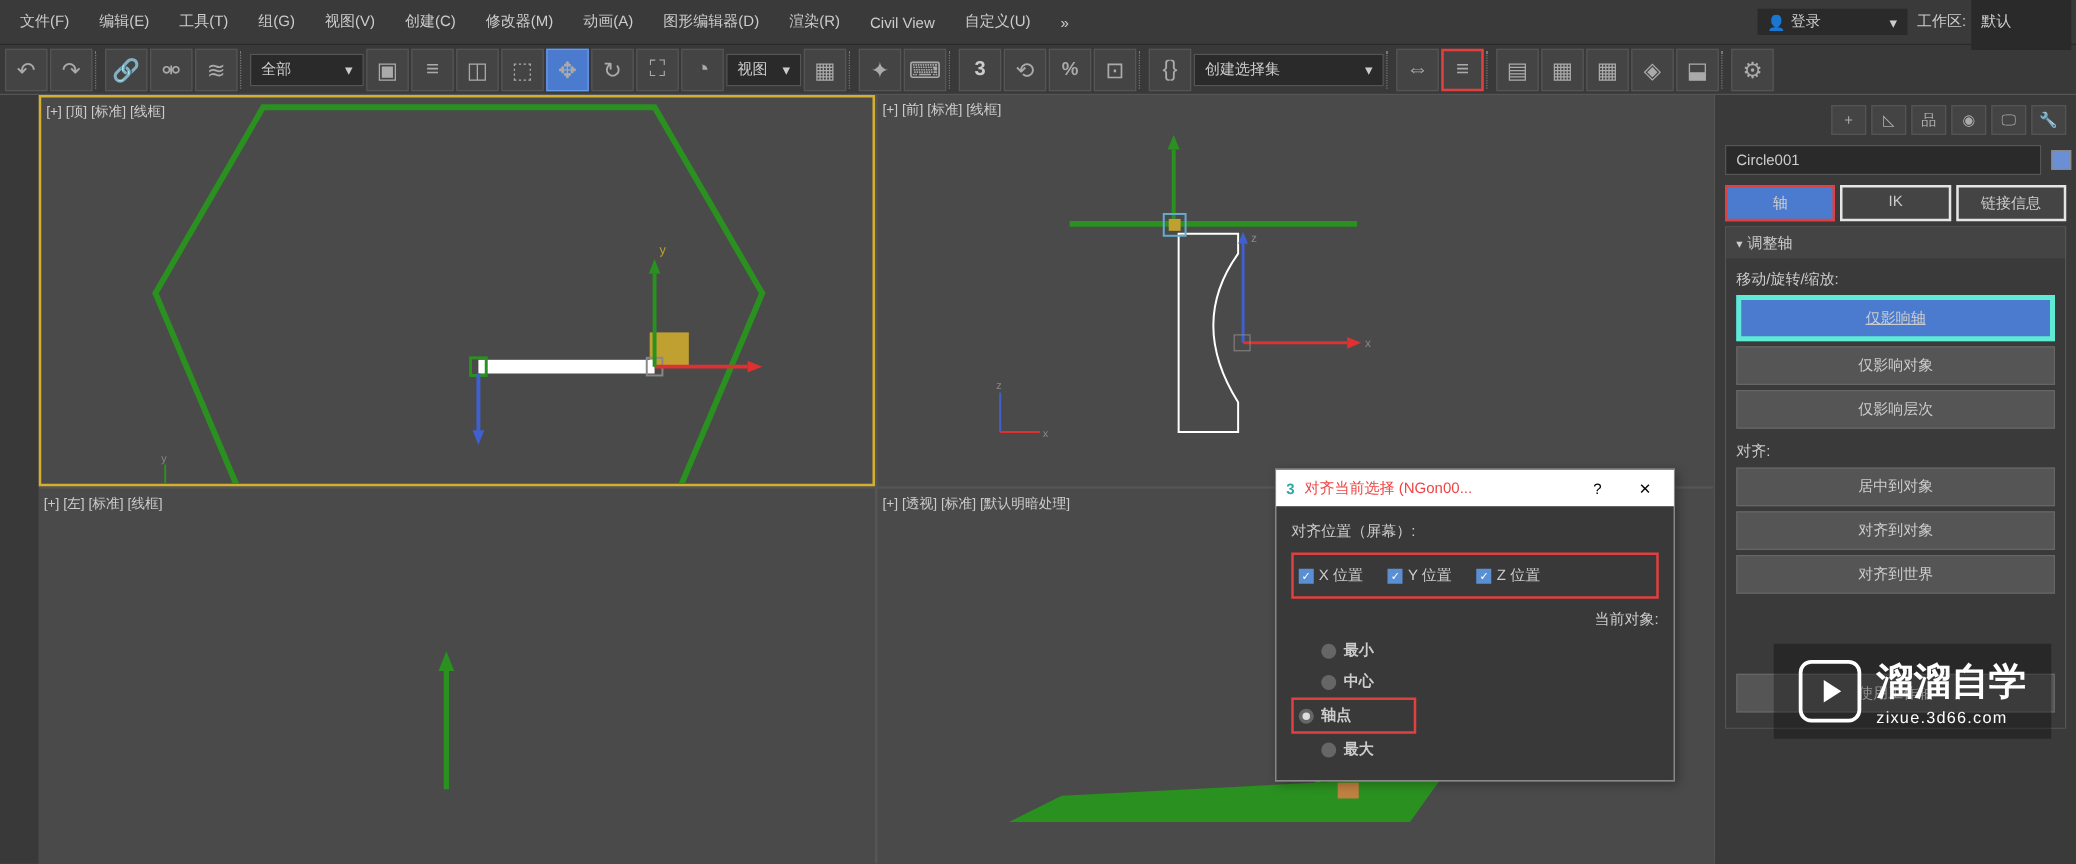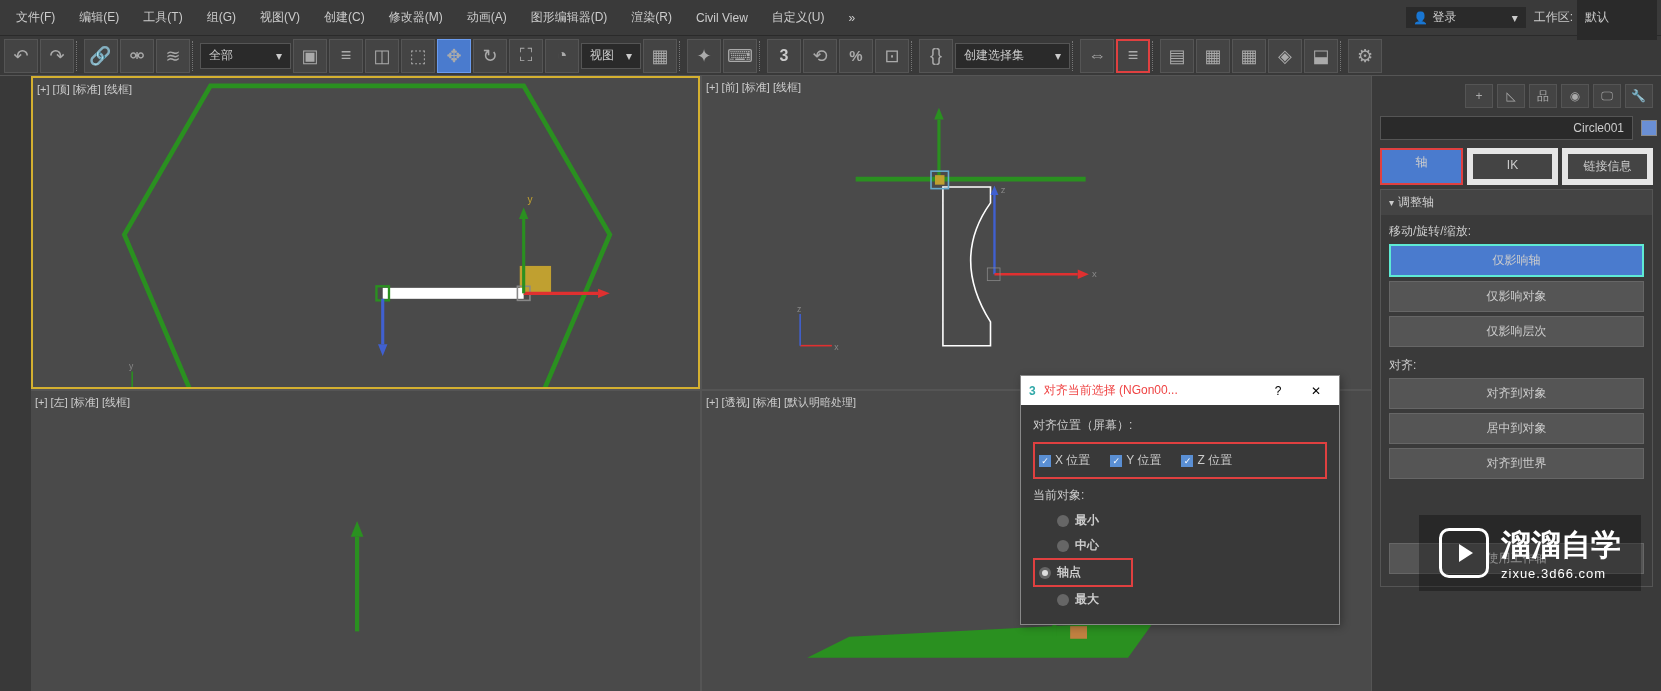--- a/index.html
+++ b/index.html
@@ -163,32 +163,31 @@
       align-items: center;
       justify-content: center;
       color: #aaa;
     }
     .object-name {
       background: #2a2a2a;
       border: 1px solid #555;
       padding: 4px 8px;
       margin: 4px;
       color: #ccc;
-      text-align: right;
     }
     .mode-tabs {
       display: flex;
       gap: 4px;
       margin: 4px;
     }
     .mode-tab {
       flex: 1;
       padding: 4px;
       background: #444;
-      border: 6px solid #e5e5e5;
+      border: 2px solid #e5e5e5;
       text-align: center;
       color: #ccc;
       cursor: pointer;
     }
     .mode-tab.active {
       background: #4a7bce;
     }
     .mode-tab.red-box {
       border: 2px solid #e04040;
     }
@@ -225,21 +224,22 @@
       border: 1px solid #666;
       color: #ccc;
       text-align: center;
       margin-bottom: 4px;
       cursor: pointer;
     }
     .panel-button.active {
       background: #4a7bce;
     }
     .panel-button.red-box {
-      border: 2px solid #5eead4;
+      border: 4px solid #5eead4;
+      text-decoration: underline;
     }
     
     
     .dialog {
       position: absolute;
       top: 375px;
       left: 1020px;
       width: 320px;
       background: #e8e8e8;
       border: 1px solid #888;
@@ -295,20 +295,21 @@
       height: 12px;
       background: #5a8fd4;
       display: inline-flex;
       align-items: center;
       justify-content: center;
       font-size: 9px;
       color: #fff;
     }
     .radio-group {
       margin-top: 8px;
+      text-align: right;
     }
     .radio-item {
       display: flex;
       align-items: center;
       gap: 6px;
       padding: 4px;
       font-weight: bold;
     }
     .radio-item.red-box {
       border: 2px solid #e04040;
@@ -443,21 +444,21 @@
   <div class="tool-sep-dotted"></div>
   <div class="tool-btn">✦</div>
   <div class="tool-btn">⌨</div>
   <div class="tool-sep-dotted"></div>
   <div class="tool-btn" style="font-size:16px;font-weight:bold;color:#ccc">3</div>
   <div class="tool-btn">⟲</div>
   <div class="tool-btn" style="font-size:15px;font-weight:bold">%</div>
   <div class="tool-btn">⊡</div>
   <div class="tool-sep-dotted"></div>
   <div class="tool-btn">{}</div>
-  <div class="tool-dropdown" style="width:115px">
+  <div class="tool-dropdown" style="width:152px">
     <span>创建选择集</span>
     <span style="margin-left:auto">▾</span>
   </div>
   <div class="tool-sep-dotted"></div>
   <div class="tool-btn">⇔</div>
   <div class="tool-btn highlighted">≡</div>
   <div class="tool-sep-dotted"></div>
   <div class="tool-btn">▤</div>
   <div class="tool-btn">▦</div>
   <div class="tool-btn">▦</div>
@@ -571,22 +572,22 @@
       <div class="mode-tab">链接信息</div>
     </div>
     <div class="panel-section">
       <div class="section-header">调整轴</div>
       <div class="section-body">
         <div class="panel-label">移动/旋转/缩放:</div>
         <div class="panel-button active red-box">仅影响轴</div>
         <div class="panel-button">仅影响对象</div>
         <div class="panel-button">仅影响层次</div>
         <div class="panel-label" style="margin-top:10px">对齐:</div>
+        <div class="panel-button">居中到对象</div>
         <div class="panel-button">对齐到对象</div>
-        <div class="panel-button">居中到对象</div>
         <div class="panel-button">对齐到世界</div>
         <div style="height:60px"></div>
         <div class="panel-button">使用工作轴</div>
       </div>
     </div>
   </div>
 </div>
 
 <div class="dialog">
   <div class="dialog-titlebar">

